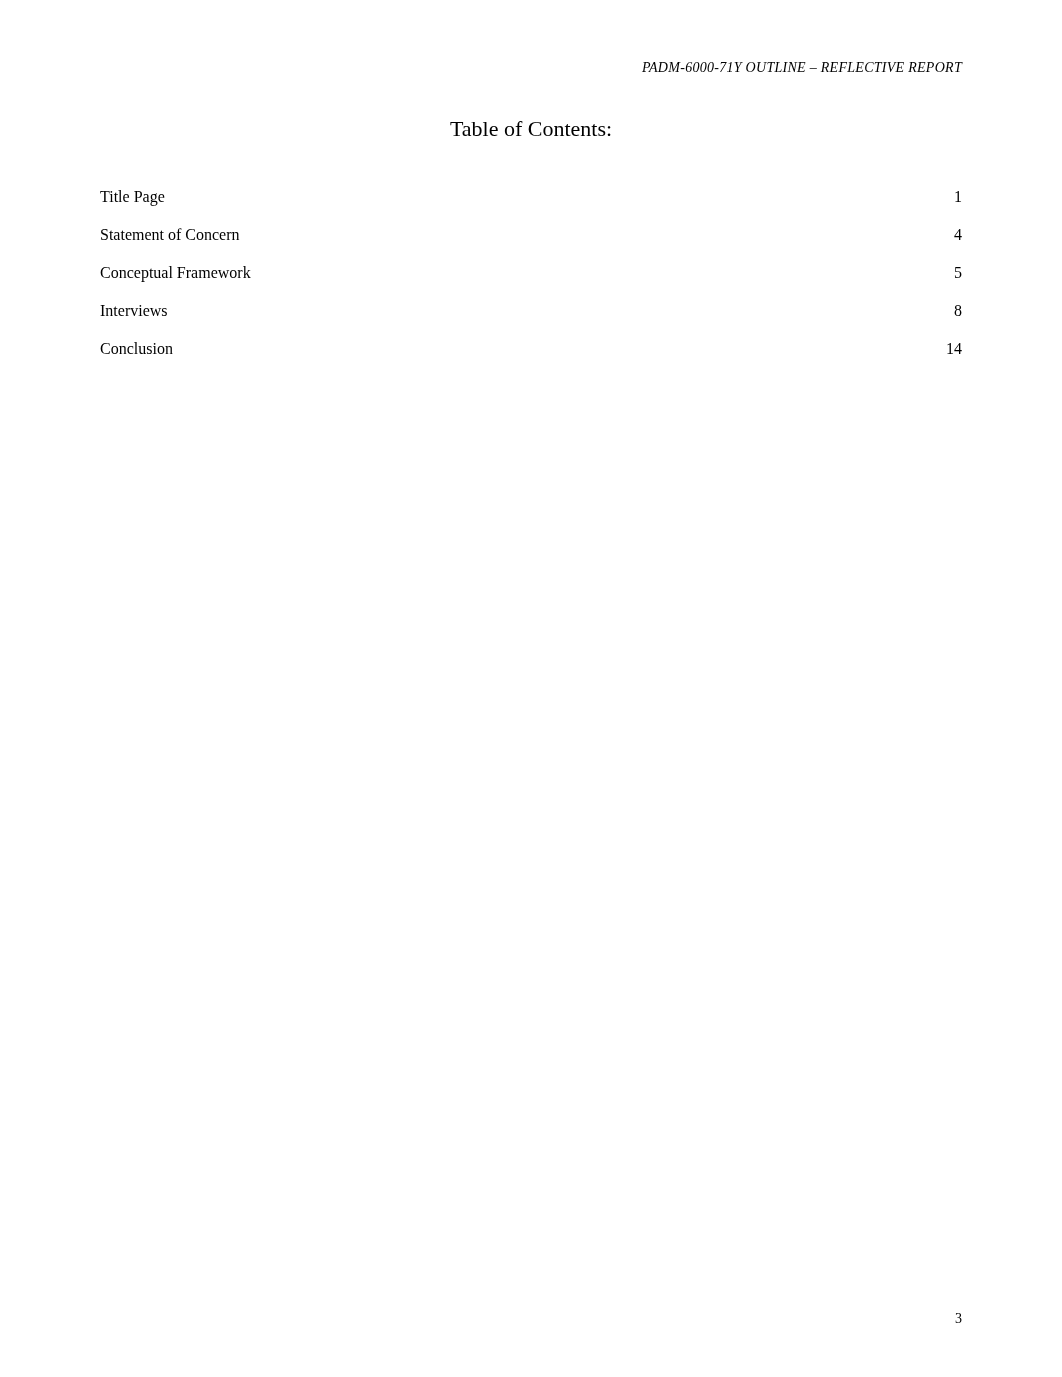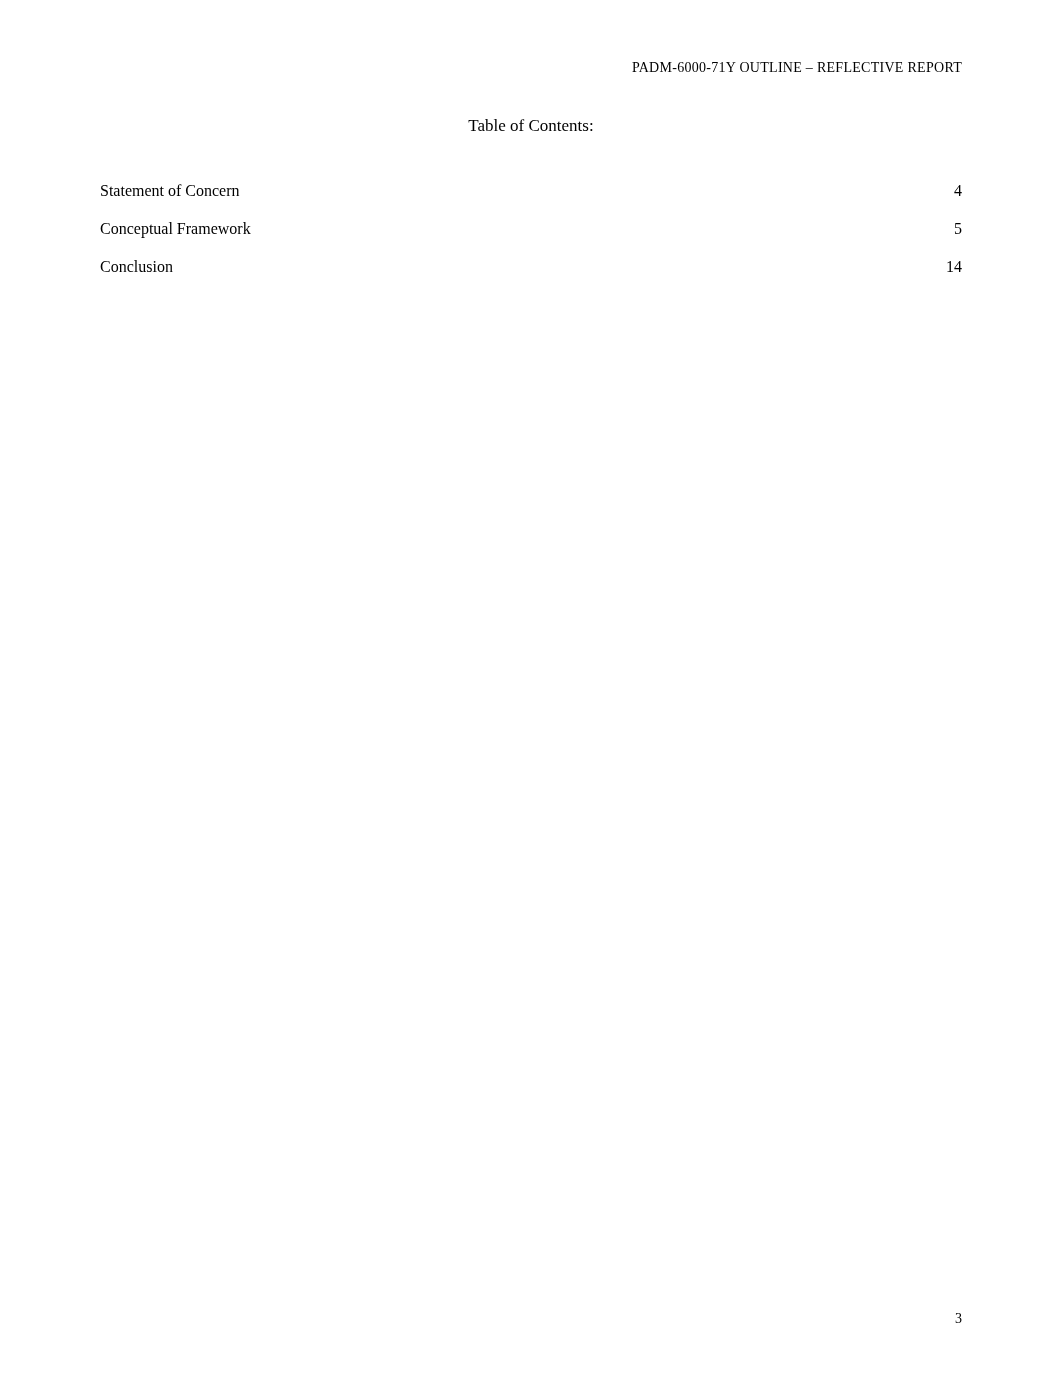--- a/index.html
+++ b/index.html
@@ -25,25 +25,26 @@
       padding: 60px 100px 80px 100px;
       position: relative;
     }
 
     .header {
       text-align: right;
       font-size: 14px;
       letter-spacing: 0.02em;
       margin-bottom: 40px;
       font-family: "Times New Roman", Times, serif;
+      font-style: italic;
     }
 
     .toc-title {
       text-align: center;
-      font-size: 17px;
+      font-size: 22px;
       font-weight: normal;
       margin-bottom: 36px;
       font-family: "Times New Roman", Times, serif;
     }
 
     .toc-table {
       width: 100%;
       border-collapse: collapse;
     }
 
@@ -82,27 +83,35 @@
 <div class="page">
 
   <div class="header">
     <span>PADM-6000-71Y OUTLINE – REFLECTIVE REPORT</span>
   </div>
 
   <div class="toc-title">Table of Contents:</div>
 
   <table class="toc-table">
     <tbody id="toc-body">
+    <tr>
+          <td class="entry-label">Title Page</td>
+          <td class="entry-page">1</td>
+        </tr>
         <tr>
           <td class="entry-label">Statement of Concern</td>
           <td class="entry-page">4</td>
         </tr>
         <tr>
           <td class="entry-label">Conceptual Framework</td>
           <td class="entry-page">5</td>
+        </tr>
+        <tr>
+          <td class="entry-label">Interviews</td>
+          <td class="entry-page">8</td>
         </tr>
         <tr>
           <td class="entry-label">Conclusion</td>
           <td class="entry-page">14</td>
         </tr>
       </tbody>
   </table>
 
   <div class="page-footer">
     <span>3</span>

